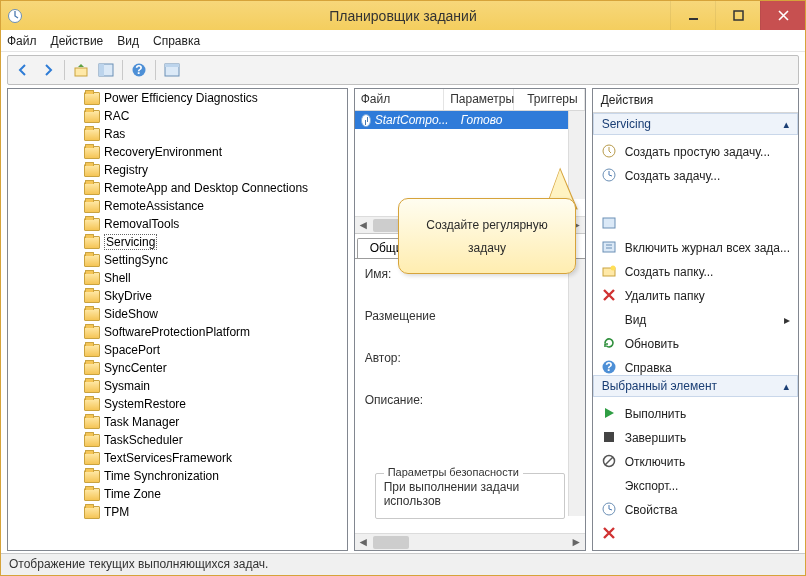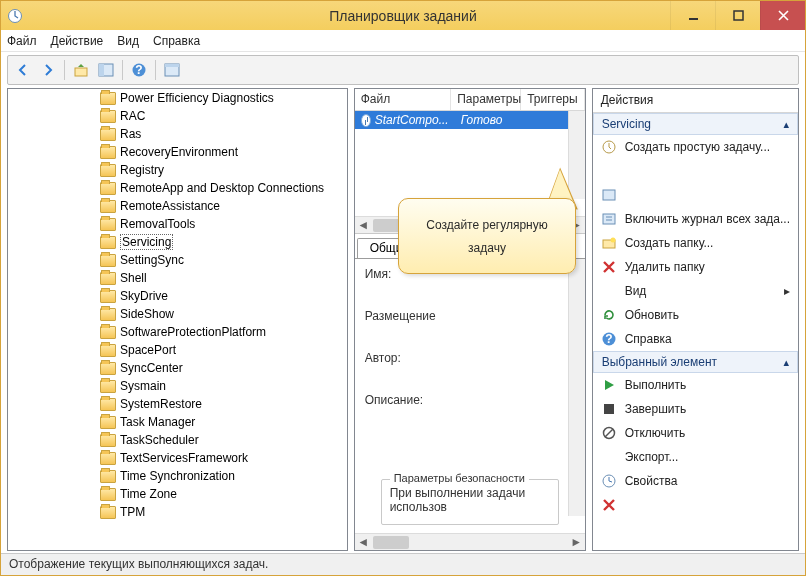--- a/index.html
+++ b/index.html
@@ -11,55 +11,55 @@
 .win-btns { margin-left: auto; display: flex; height: 100%; }
 .win-btn { width: 45px; display: flex; align-items: center; justify-content: center; border-left: 1px solid rgba(0,0,0,.06); }
 .win-btn.close { background: #c75050; color: #fff; }
 .menubar { height: 22px; background: #fff; border-bottom: 1px solid #e5e5e5; display: flex; align-items: center; padding: 0 6px; gap: 14px; color: #222; }
 .menu-item { cursor: default; }
 .toolbar { height: 30px; border: 1px solid #bfbfbf; margin: 3px 6px; border-radius: 2px; display: flex; align-items: center; padding: 0 4px; gap: 3px; background: #f3f3f3; }
 .tb-sep { width: 1px; height: 20px; background: #c9c9c9; margin: 0 2px; }
 .tb-btn { width: 22px; height: 22px; display: flex; align-items: center; justify-content: center; border: 1px solid transparent; border-radius: 2px; }
 .body { flex: 1; display: flex; padding: 0 6px 2px 6px; gap: 6px; min-height: 0; }
 .panel { border: 1px solid #828790; background: #fff; display: flex; flex-direction: column; min-height: 0; }
-.panel-left { width: 344px; padding-left: 16px; }
+.panel-left { width: 344px; }
 .panel-mid { width: 232px; }
 .panel-right { flex: 1; }
 .tree { flex: 1; overflow: auto; padding-bottom: 6px; }
 .tree-row { display: flex; align-items: center; height: 18px; padding-left: 76px; gap: 4px; white-space: nowrap; }
 .tree-row .lbl.sel { border: 1px dotted #666; padding: 0 1px; }
 .folder-ico { width: 16px; height: 13px; background: linear-gradient(#ffe9a8,#f5c556); border: 1px solid #caa33f; border-radius: 1px; position: relative; }
 .folder-ico::before { content: ""; position: absolute; top: -3px; left: 0; width: 7px; height: 3px; background: #f5c556; border: 1px solid #caa33f; border-bottom: none; border-radius: 1px 1px 0 0; }
 .mid-top { height: 145px; border-bottom: 1px solid #c9c9c9; display: flex; flex-direction: column; min-height: 0; }
 .grid-head { height: 22px; display: flex; border-bottom: 1px solid #d8d8d8; background: #fff; }
 .grid-head div { padding: 3px 6px; border-right: 1px solid #e4e4e4; color: #333; }
 .col-file { width: 100px; }
 .col-state { width: 70px; }
-.col-trig { flex: 1; }
+.col-trig { flex: 1; margin-left: 7px; }
 .grid-body { flex: 1; overflow: hidden; position: relative; }
 .grid-row { height: 18px; display: flex; align-items: center; background: #2f7bd9; color: #fff; }
 .grid-row .cell { padding: 0 6px; overflow: hidden; text-overflow: ellipsis; white-space: nowrap; font-style: italic; }
 .grid-row .cell.file { width: 100px; display: flex; align-items: center; gap: 4px; }
 .clock-ico { width: 13px; height: 13px; border: 1px solid #7aa7d9; border-radius: 50%; background: #fff; position: relative; }
 .clock-ico::after { content: ""; position: absolute; left: 5px; top: 2px; width: 1px; height: 5px; background: #4a79b0; box-shadow: -2px 3px 0 0 #4a79b0; }
 .hscroll { height: 17px; background: #f0f0f0; border-top: 1px solid #dcdcdc; display: flex; align-items: center; }
 .hscroll .arrow { width: 17px; height: 17px; display: flex; align-items: center; justify-content: center; color: #666; }
 .hscroll .thumb { width: 36px; height: 13px; background: #cdcdcd; border-radius: 2px; margin-left: 1px; }
 .mid-bottom { flex: 1; display: flex; flex-direction: column; min-height: 0; }
 .tabs { display: flex; height: 24px; background: #fff; padding: 4px 2px 0 2px; gap: 1px; }
 .tab { border: 1px solid #9c9c9c; border-bottom: none; padding: 2px 12px; background: #fff; border-radius: 2px 2px 0 0; font-size: 12px; }
 .tab.inactive { background: #f5f5f5; }
 .tab-body { flex: 1; border-top: 1px solid #9c9c9c; padding: 8px 10px; display: flex; flex-direction: column; gap: 28px; overflow: hidden; position: relative; color: #333; }
-.group { border: 1px solid #c9c9c9; margin: 16px; padding: 6px 8px 10px 8px; position: relative; border-radius: 2px; }
+.group { border: 1px solid #c9c9c9; margin: 10px; padding: 6px 8px 10px 8px; position: relative; border-radius: 2px; }
 .group-title { position: absolute; top: -8px; left: 8px; background: #fff; padding: 0 4px; font-size: 11px; color: #333; }
 .actions-hdr { height: 24px; border-bottom: 1px solid #d6d6d6; padding: 4px 8px; background: #fff; font-size: 12px; color: #222; }
 .actions-section { background: #eef3fa; border: 1px solid #c9d7ea; padding: 3px 8px; color: #1a3e74; display: flex; align-items: center; justify-content: space-between; }
 .actions-section .caret { font-size: 11px; }
 .actions-list { display: flex; flex-direction: column; }
-.actions-row { height: 24px; display: flex; align-items: center; gap: 8px; padding: 0 8px; color: #222; white-space: nowrap; }
+.actions-row { height: 24px; display: flex; align-items: flex-end; gap: 8px; padding: 0 8px; color: #222; white-space: nowrap; }
 .actions-row .chev { margin-left: auto; color: #333; }
 .ico16 { width: 16px; height: 16px; display: flex; align-items: center; justify-content: center; }
 .statusbar { height: 22px; border-top: 1px solid #c9c9c9; padding: 3px 8px; color: #333; background: #f0f0f0; }
 .callout { position: absolute; left: 398px; top: 198px; width: 178px; border: 1px solid #d6a33a; border-radius: 10px; background: linear-gradient(#fffdf0,#ffedb0); box-shadow: 2px 2px 4px rgba(0,0,0,.15); padding: 14px 10px; text-align: center; font-size: 17px; color: #2a2a2a; line-height: 1.35; }
 .callout-tail { position: absolute; left: 548px; top: 168px; width: 0; height: 0; }
 .callout-tail::before { content: ""; position: absolute; width: 0; height: 0; border-left: 10px solid transparent; border-right: 22px solid transparent; border-bottom: 40px solid #d6a33a; transform: rotate(6deg); }
 .callout-tail::after { content: ""; position: absolute; left: 1px; top: 2px; width: 0; height: 0; border-left: 9px solid transparent; border-right: 20px solid transparent; border-bottom: 37px solid #fff3c2; transform: rotate(6deg); }
 svg { display: block; }
 .scroll-stub-v { position: absolute; right: 0; top: 0; bottom: 17px; width: 17px; background: #f0f0f0; border-left: 1px solid #dcdcdc; }
 </style>
@@ -301,20 +301,29 @@
         <div class="actions-row">
             <span class="ico16">
               <svg width="16" height="16">
                 <circle cx="8" cy="8" r="6" fill="#fff" stroke="#b79a4a"></circle>
                 <path d="M8 4v4l2 2" stroke="#b79a4a" fill="none"></path>
               </svg>
             </span>
             <span>Создать простую задачу...</span>
           </div>
         <div class="actions-row">
+            <span class="ico16">
+              <svg width="16" height="16">
+                <circle cx="8" cy="8" r="6" fill="#fff" stroke="#6b8fb5"></circle>
+                <path d="M8 4v4l3 1" stroke="#4a79b0" fill="none"></path>
+              </svg>
+            </span>
+            <span>Создать задачу...</span>
+          </div>
+        <div class="actions-row">
             <span class="ico16"></span>
           </div>
         <div class="actions-row">
             <span class="ico16">
               <svg width="16" height="16">
                 <rect x="2" y="3" width="12" height="10" fill="#dbe9f7" stroke="#6b8fb5"></rect>
               </svg>
             </span>
           </div>
         <div class="actions-row">

